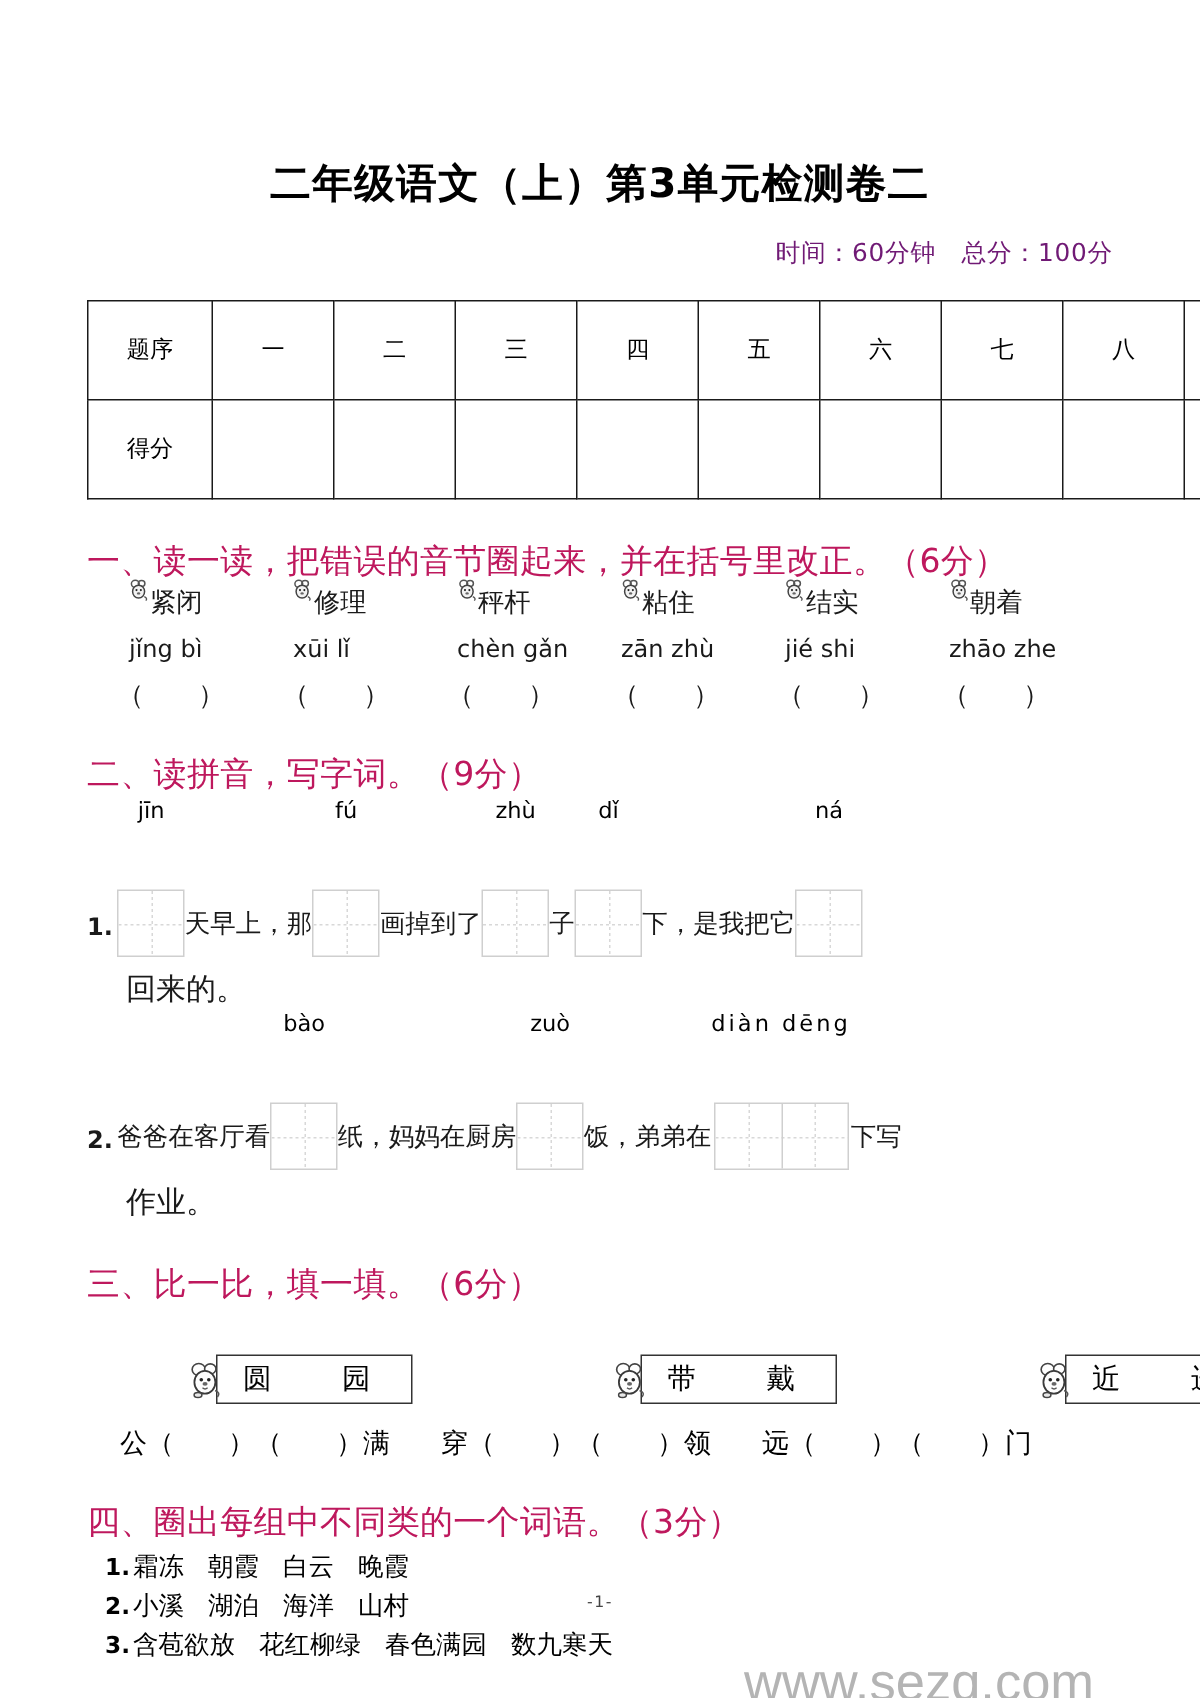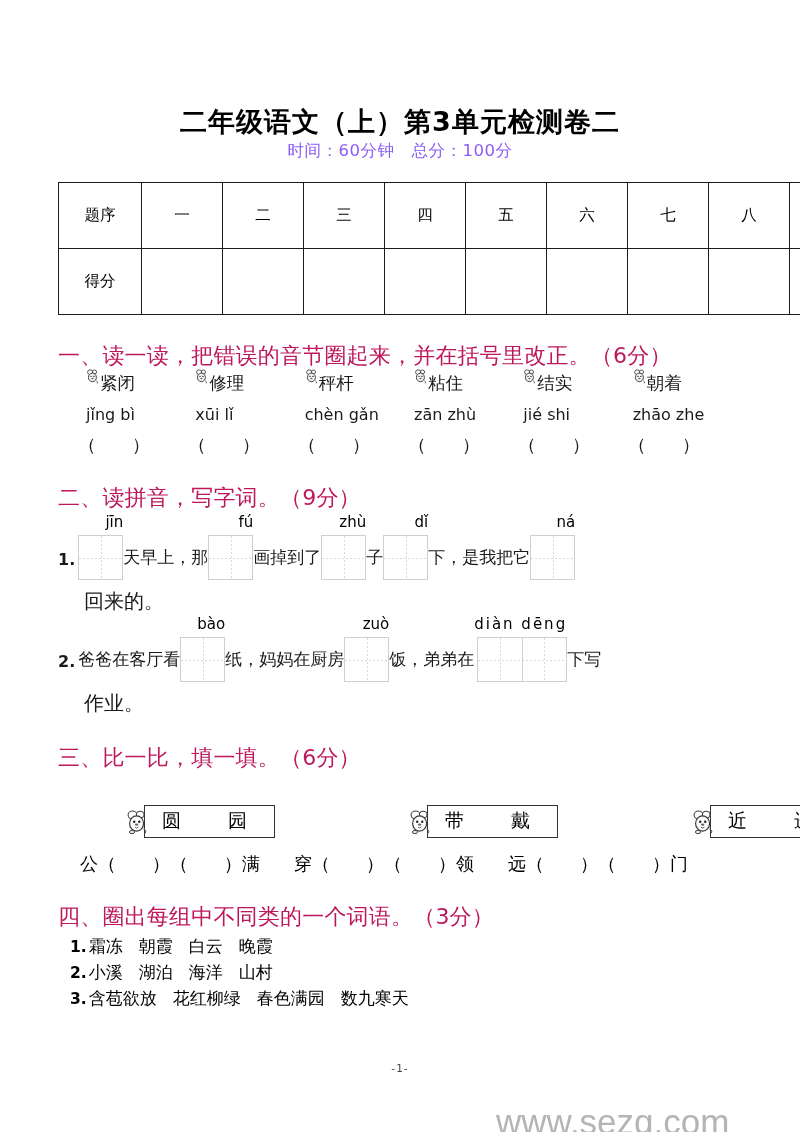--- a/index.html
+++ b/index.html
@@ -27,24 +27,25 @@
   .title {
     text-align: center;
     font-size: 27px;
     font-weight: bold;
     letter-spacing: 1px;
     padding-top: 104px;
     font-family: "DejaVu Sans", "Liberation Sans", sans-serif;
     color: #000;
   }
   .subtitle {
-    text-align: center;
+    text-align: right;
     font-size: 16.5px;
+    margin-top: 18px;
     letter-spacing: 0.5px;
-    color: #8b5cf6;
+    color: #701a75;
   }
 
   
   .score-table {
     margin-top: 20px;
     border-collapse: collapse;
     width: 684px;
     table-layout: fixed;
   }
   .score-table td {
@@ -159,21 +160,22 @@
     font-weight: bold;
     font-size: 16px;
     margin-right: 3px;
     padding-bottom: 11px;
   }
   .q2-txt { padding-bottom: 11px; }
   .q2-slot {
     position: relative;
     display: flex;
     flex-direction: column;
-    align-items: flex-end;
+    align-items: center;
+    gap: 40px;
   }
   .q2-slot .py {
     font-size: 15px;
     font-family: "DejaVu Sans", sans-serif;
     margin-bottom: 4px;
     color: #000;
     white-space: nowrap;
   }
   .q2-slot.pair .py { letter-spacing: 2px; }
   .q2-cont { padding-left: 26px; font-size: 20px; margin-top: 8px; }

